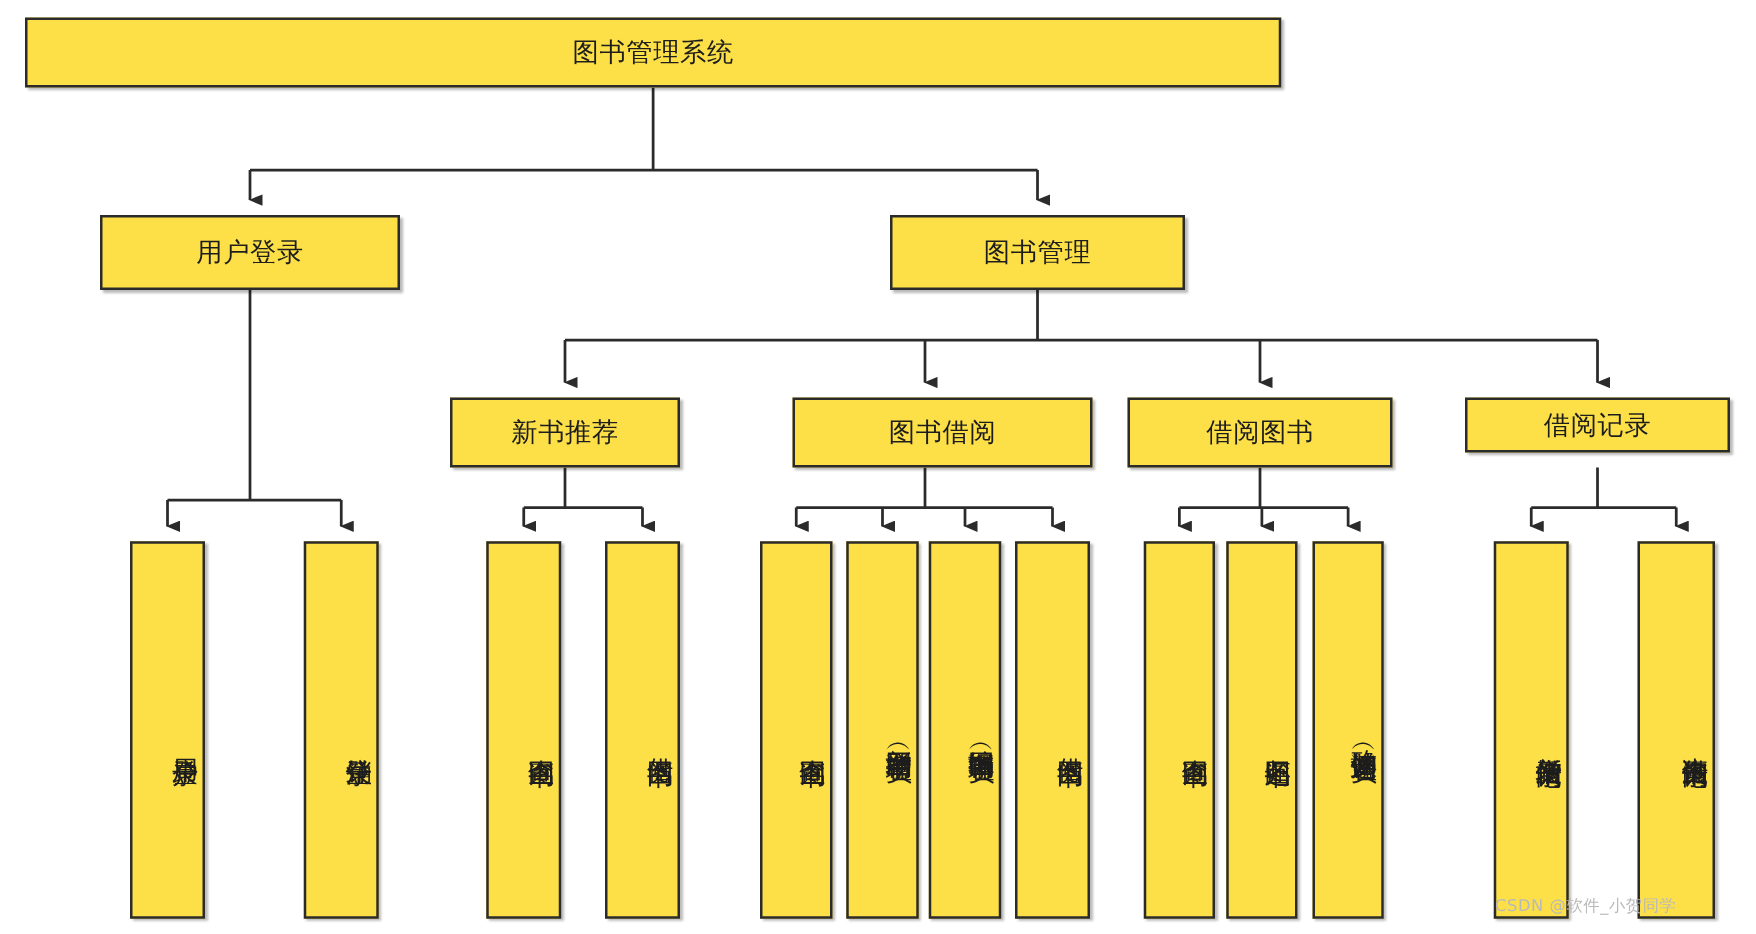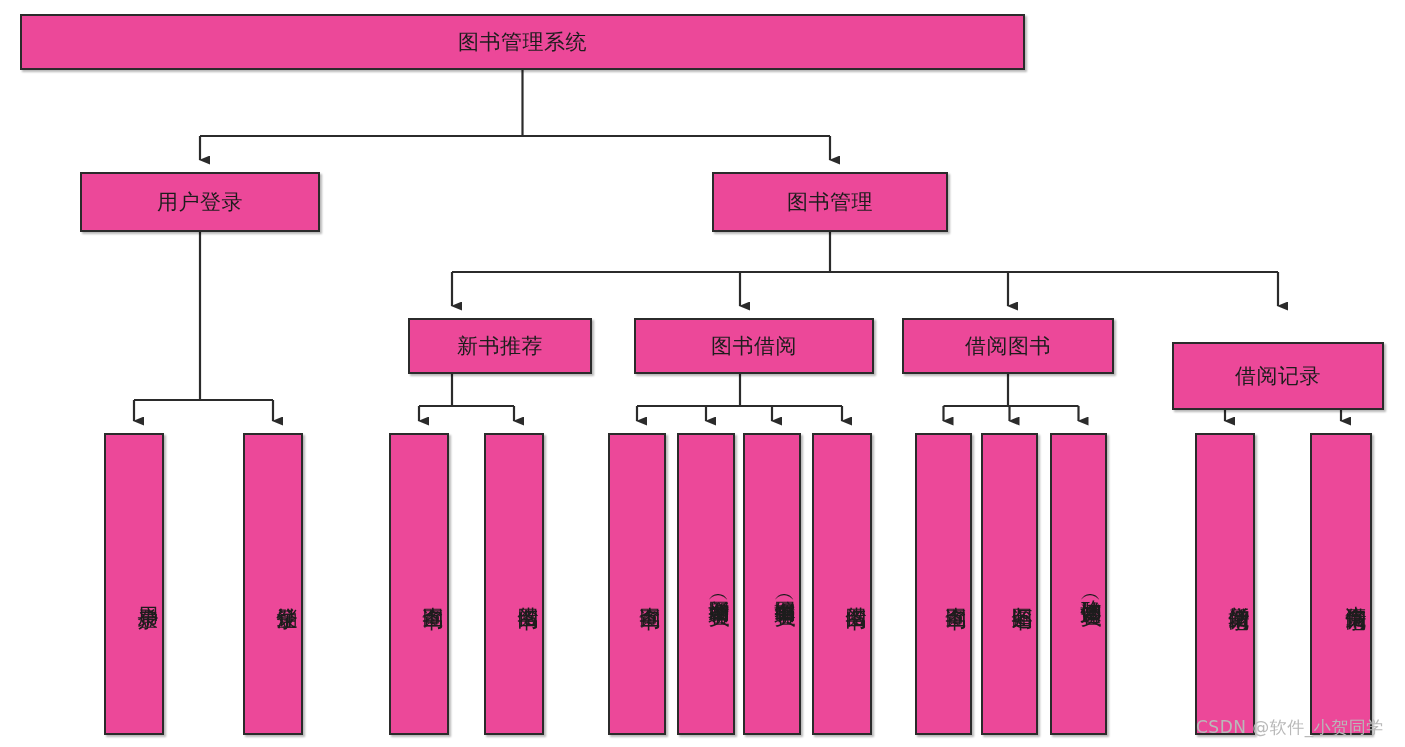--- a/index.html
+++ b/index.html
@@ -22,21 +22,21 @@
     position: absolute;
     left: 0;
     top: 0;
     width: 1405px;
     height: 747px;
     pointer-events: none;
   }
   .node {
     position: absolute;
     box-sizing: border-box;
-    background: #ec4899;
+    background: #fde047;
     border: 2px solid #2b2b2b;
     box-shadow: 2px 2px 2px rgba(0,0,0,0.28);
     display: flex;
     align-items: center;
     justify-content: center;
     color: #1d1d1d;
     overflow: hidden;
   }
   .node.horizontal {
     font-size: 21px;
@@ -55,21 +55,21 @@
     padding-top: 16px;
   }
   .node.vertical.tall-text {
     padding-top: 6px;
   }
   .node-label {
     display: block;
   }
   .watermark {
     position: absolute;
-    font-size: 17px;
+    font-size: 13px;
     color: #b9b9b9;
     white-space: nowrap;
     letter-spacing: 0.5px;
     user-select: none;
   }
 </style>
 </head>
 <body>
 
 <div id="canvas">
@@ -118,30 +118,30 @@
   <div id="node-layer">
       <div class="node horizontal" style="left: 20px; top: 14px; width: 1005px; height: 56px;">
         <span class="node-label">图书管理系统</span>
       </div>
       <div class="node horizontal" style="left: 80px; top: 172px; width: 240px; height: 60px;">
         <span class="node-label">用户登录</span>
       </div>
       <div class="node horizontal" style="left: 712px; top: 172px; width: 236px; height: 60px;">
         <span class="node-label">图书管理</span>
       </div>
-      <div class="node horizontal" style="left: 360px; top: 318px; width: 184px; height: 56px; margin-left: 48px;">
+      <div class="node horizontal" style="left: 360px; top: 318px; width: 184px; height: 56px;">
         <span class="node-label">新书推荐</span>
       </div>
       <div class="node horizontal" style="left: 634px; top: 318px; width: 240px; height: 56px;">
         <span class="node-label">图书借阅</span>
       </div>
       <div class="node horizontal" style="left: 902px; top: 318px; width: 212px; height: 56px;">
         <span class="node-label">借阅图书</span>
       </div>
-      <div class="node horizontal" style="left: 1172px; top: 318px; width: 212px; height: 68px; margin-top: 24px;">
+      <div class="node horizontal" style="left: 1172px; top: 318px; width: 212px; height: 44px;">
         <span class="node-label">借阅记录</span>
       </div>
       <div class="node vertical" style="left: 104px; top: 433px; width: 60px; height: 302px;">
         <span class="node-label">用户登录</span>
       </div>
       <div class="node vertical" style="left: 243px; top: 433px; width: 60px; height: 302px;">
         <span class="node-label">注销登录</span>
       </div>
       <div class="node vertical" style="left: 389px; top: 433px; width: 60px; height: 302px;">
         <span class="node-label">查询图书</span>

